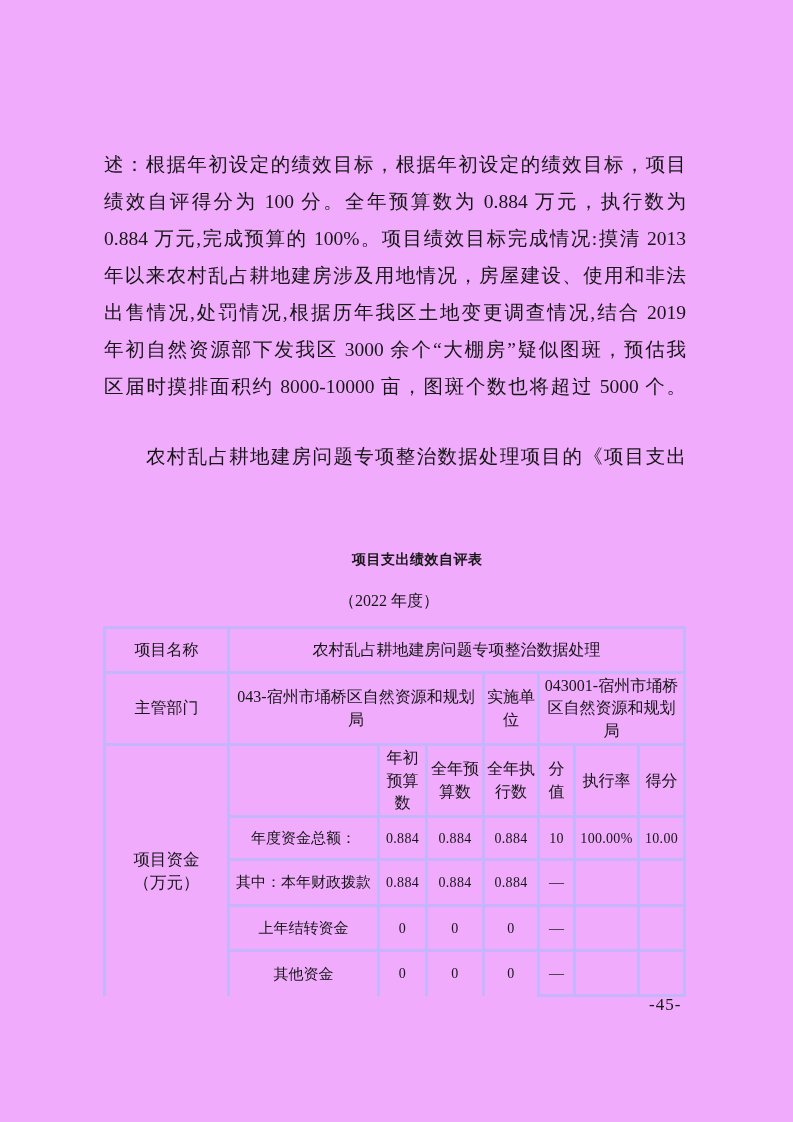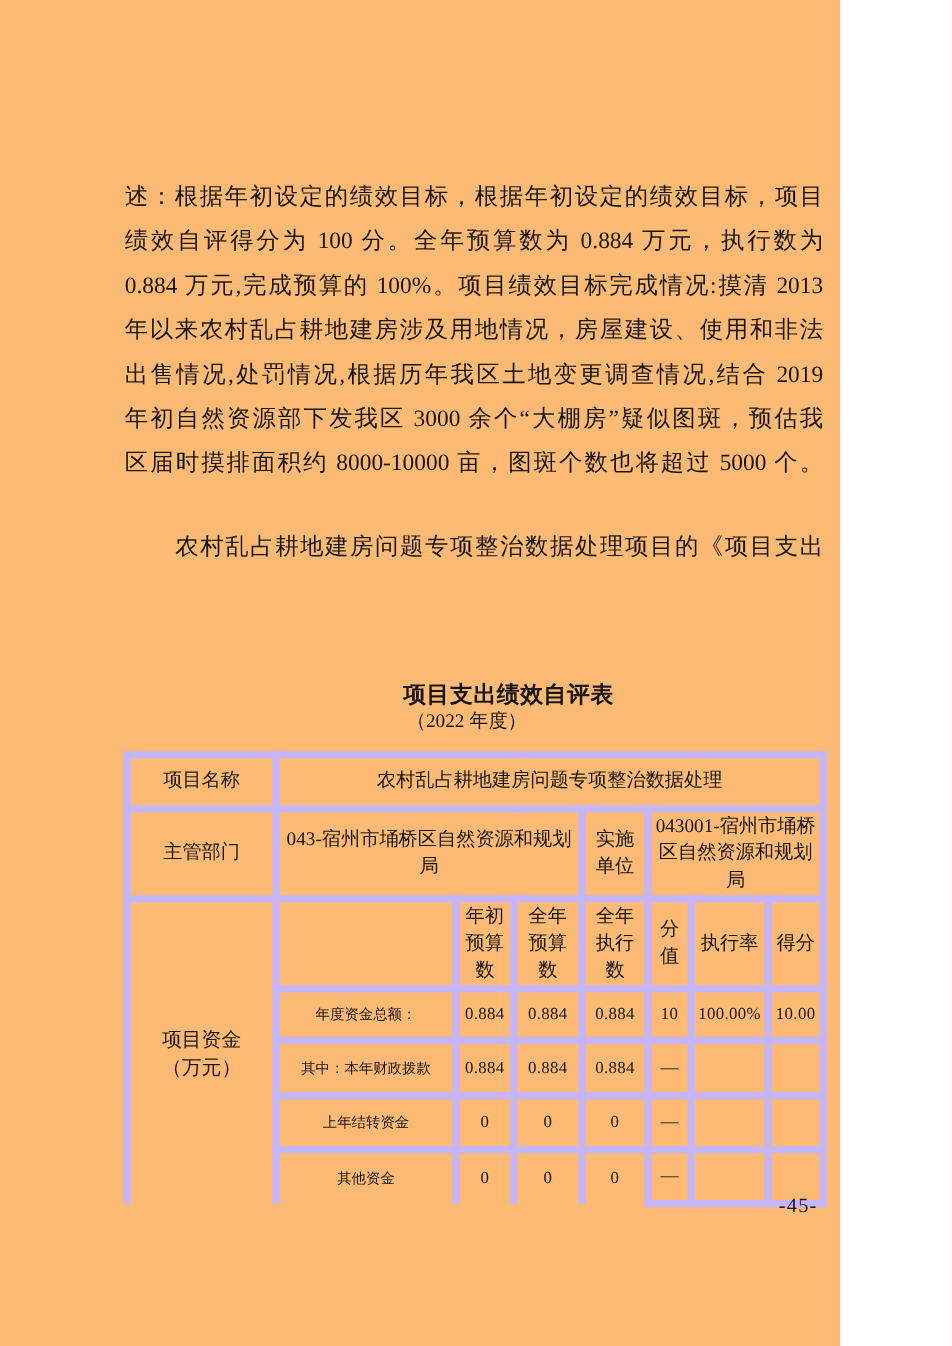--- a/index.html
+++ b/index.html
@@ -1,19 +1,19 @@
 <!DOCTYPE html>
 <html><head>
 <meta charset="utf-8">
 <style>
   html,body { margin:0; padding:0; background:#ffffff; }
   .page {
     position:relative;
-    width:700px; height:1122px;
-    background:#fdba74;
+    width:793px; height:1122px;
+    background:#f0abfc;
     font-family:"Liberation Serif","DejaVu Serif",serif;
     color:#161616;
     overflow:hidden;
   }
 
   
   .body-text {
     position:absolute; left:104px; top:146px; width:582px;
     font-size:19.5px;
   }
@@ -26,47 +26,46 @@
   .line.just {
     white-space:normal;
     overflow:hidden;
     text-align:justify;
     text-align-last:justify;
   }
   .line.indent { padding-left:42px;margin-top:33px; }
 
   
   .table-title {
-    position:absolute; left:336px; top:551px;
-    font-size:19px; font-weight:700; letter-spacing:0.5px;
+    position:absolute; left:352px; top:551px;
+    font-size:14px; font-weight:700; letter-spacing:0.5px;
     white-space:nowrap;
-    margin-top:15px;
   }
   .table-year {
     position:absolute; left:0; top:591px; width:778px;
     text-align:center; font-size:16px;
   }
 
   
   table.eval {
     position:absolute; left:103px; top:626px;
     width:580px;
     border-collapse:collapse;
     table-layout:fixed;
   }
   table.eval td {
-    border:6px solid #c4b5fd;
+    border:3px solid #c4b5fd;
     text-align:center; vertical-align:middle;
     padding:1px 2px;
     font-size:16px; line-height:1.4;
     overflow:hidden;
   }
   table.eval td.num { font-size:14px; letter-spacing:0.3px; }
   table.eval td.dash { font-size:15px; }
-  table.eval td.row-label { font-size:12px; white-space:nowrap; }
+  table.eval td.row-label { font-size:15px; white-space:nowrap; }
   table.eval td.funds-cell { white-space:pre-line; font-size:16.5px; border-bottom:none; }
   table.eval td.nb { border-bottom:none; }
 
   
   .page-number {
     position:absolute; left:649px; top:995px;
     font-size:17px; letter-spacing:1px;
   }
 </style>
 </head>

